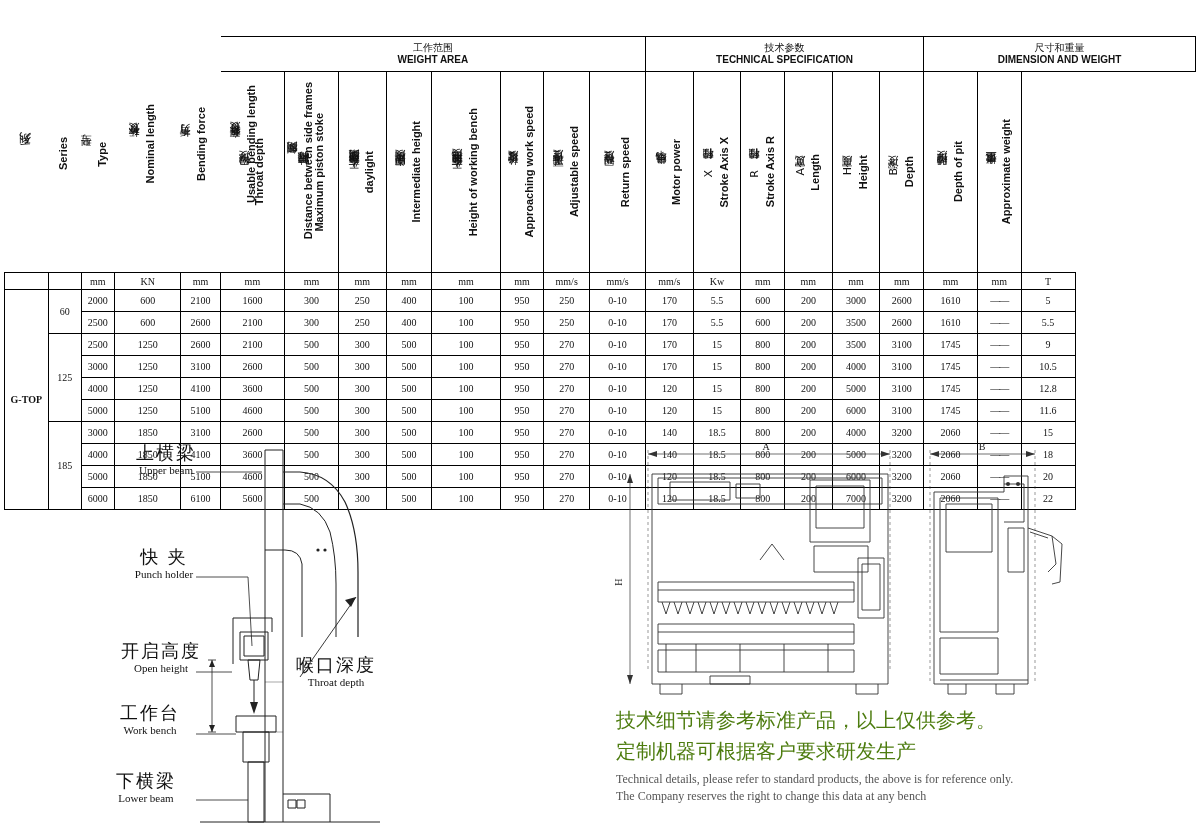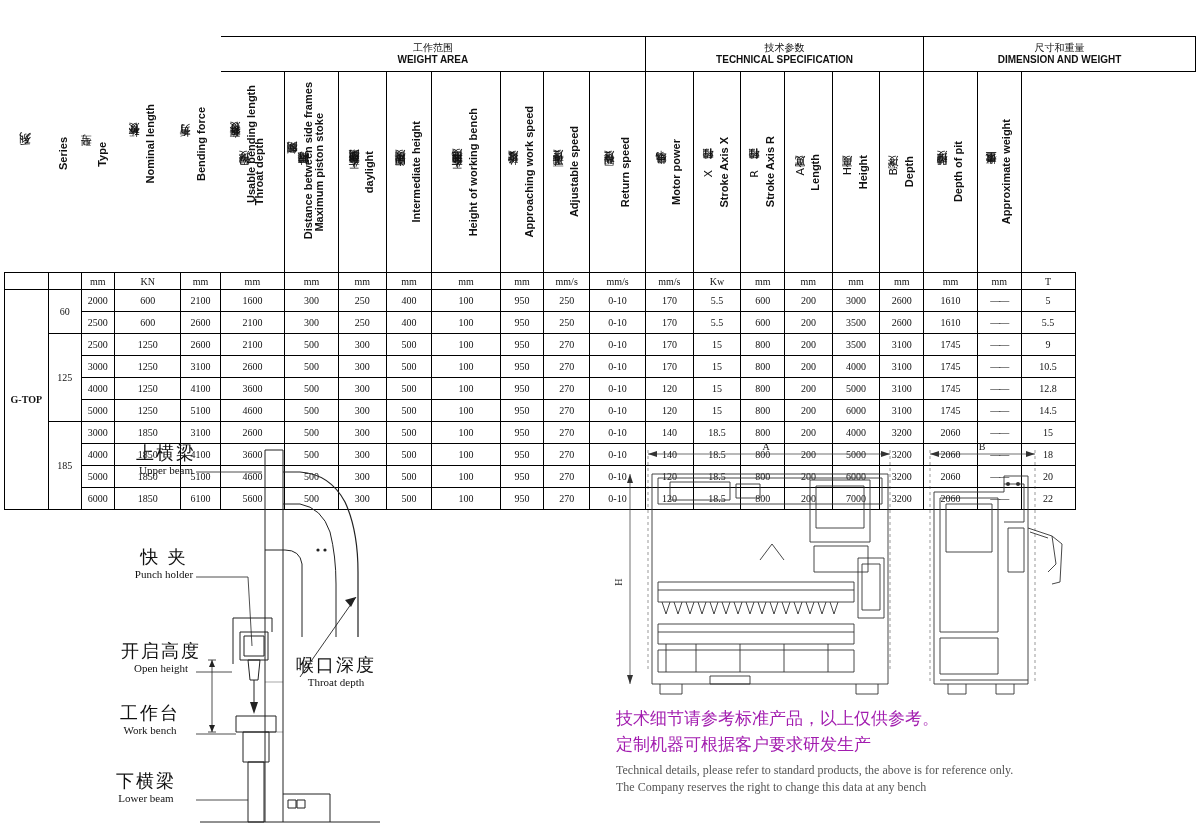--- a/index.html
+++ b/index.html
@@ -43,21 +43,21 @@
   .type-cell{font-family:"Liberation Sans",sans-serif;font-size:12px;}
   .dash{letter-spacing:-1px;}
 
   
   .draw-left{position:absolute;left:0px;top:432px;width:600px;height:403px;}
   .draw-right{position:absolute;left:600px;top:432px;width:600px;height:403px;}
   .lbl{position:absolute;font-size:11px;line-height:1.2;text-align:center;}
   .lbl .cn{display:block;font-family:"DejaVu Sans",sans-serif;font-size:18px;letter-spacing:2px;}
   .lbl .en{display:block;font-family:"Liberation Serif",serif;font-size:11px;}
   .note{position:absolute;left:616px;top:705px;width:470px;}
-  .note .cn-line{font-family:"DejaVu Sans",sans-serif;font-size:17px;line-height:1.55;color:#a21caf;}
+  .note .cn-line{font-family:"DejaVu Sans",sans-serif;font-size:20px;line-height:1.55;color:#4d7c0f;}
   .note .en-line{font-family:"Liberation Serif",serif;font-size:12px;line-height:1.45;color:#555;}
   .note .en-block{margin-top:4px;}
   svg{display:block;}
 </style>
 </head>
 <body>
 
 <div class="spec-wrap">
   <table class="spec">
     <colgroup>
@@ -362,21 +362,21 @@
       <td>270</td>
       <td>0-10</td>
       <td>120</td>
       <td>15</td>
       <td>800</td>
       <td>200</td>
       <td>6000</td>
       <td>3100</td>
       <td>1745</td>
       <td class="dash">——</td>
-      <td>14.5</td>
+      <td>11.6</td>
     </tr>
 
     <tr class="data-row">
       <td class="type-cell" rowspan="4">185</td>
       <td>3000</td>
       <td>1850</td>
       <td>3100</td>
       <td>2600</td>
       <td>500</td>
       <td>300</td>

